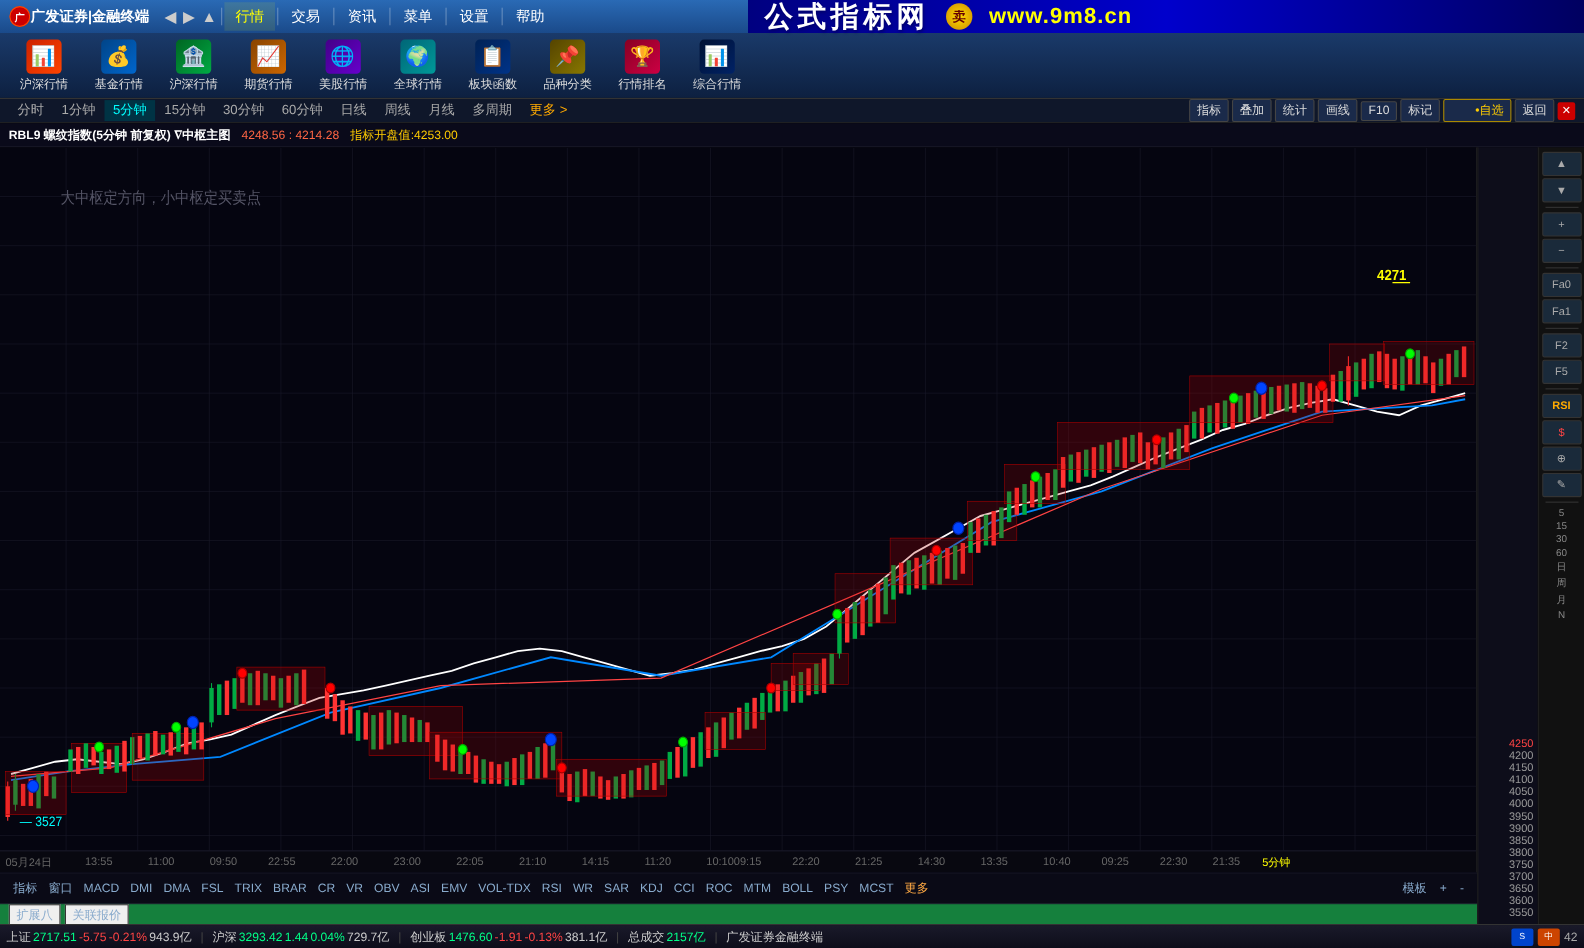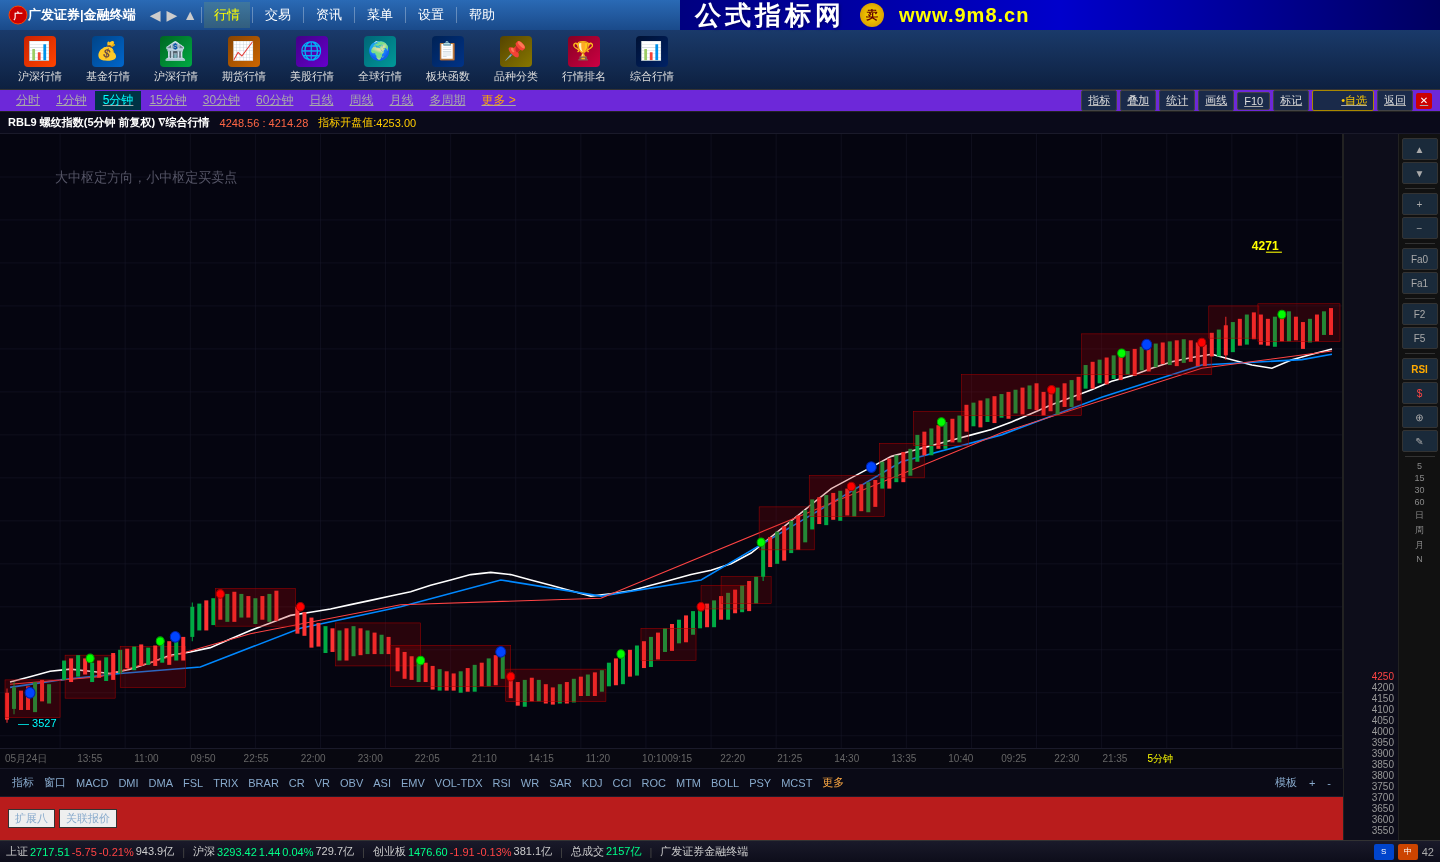--- a/index.html
+++ b/index.html
@@ -47,22 +47,22 @@
     #right-toolbar {
       margin-left: auto; display: flex; align-items: center; gap: 3px;
     }
     .right-tb-btn {
       color: #ddd; padding: 2px 6px; font-size: 11px; cursor: pointer; border: 1px solid #444;
       background: #1a2a4a; border-radius: 2px;
     }
 
     
     #timeperiod-bar {
-      width: 100%; height: 22px; background: #6d28d9; display: flex; align-items: center;
-      padding: 0 8px; border-bottom: 1px solid #222; font-size: 12px; color: #aaa; text-decoration: underline;
+      width: 100%; height: 22px; background: #0f172a; display: flex; align-items: center;
+      padding: 0 8px; border-bottom: 1px solid #222; font-size: 12px; color: #aaa;
     }
     .tp-item { padding: 1px 8px; cursor: pointer; color: #aaa; }
     .tp-active { color: #00ffff; background: #003344; }
     #more-btn { color: #ffaa00; cursor: pointer; }
 
     
     #chart-header {
       width: 100%; height: 22px; background: #0a0a1a; display: flex; align-items: center;
       padding: 0 8px; border-bottom: 1px solid #1a1a2a; font-size: 11px; color: #aaa;
     }
@@ -96,21 +96,21 @@
     #indicator-bar {
       width: 100%; height: 28px; background: #0a0a16; display: flex; align-items: center;
       padding: 0 8px; border-top: 1px solid #1a1a2a; flex-wrap: wrap; gap: 2px;
     }
     .ind-btn {
       color: #88aacc; font-size: 11px; cursor: pointer; padding: 1px 4px;
     }
 
     
     #bottom-bar {
-      width: 100%; height: 44px; background: #b91c1c; display: flex; align-items: center;
+      width: 100%; height: 19px; background: #15803d; display: flex; align-items: center;
       padding: 0 8px; border-top: 1px solid #1a1a2a; gap: 4px;
     }
     .bottom-btn { color: #88aacc; font-size: 11px; cursor: pointer; padding: 1px 6px; border: 1px solid #333; }
 
     
     #status-bar {
       width: 100%; height: 22px; background: linear-gradient(180deg, #1a1a2a 0%, #0d0d1a 100%);
       display: flex; align-items: center; padding: 0 6px; border-top: 1px solid #333;
       font-size: 11px; gap: 8px;
     }
@@ -250,21 +250,21 @@
       <button class="right-tb-btn">标记</button>
       <button class="right-tb-btn" style="color:#ffcc00;border-color:#aa8800;padding-left:28px;">•自选</button>
       <button class="right-tb-btn">返回</button>
       <div style="width:16px;height:16px;background:#cc0000;border-radius:2px;display:flex;align-items:center;justify-content:center;cursor:pointer;">
         <span style="color:#fff;font-size:10px;">✕</span>
       </div>
     </div>
   </div>
 
   <div id="chart-header">
-    <span style="color:#fff;font-weight:bold;">RBL9 螺纹指数(5分钟 前复权) ∇综合行情</span>
+    <span style="color:#fff;font-weight:bold;">RBL9 螺纹指数(5分钟 前复权) ∇中枢主图</span>
     <span style="color:#ff6644;margin-left:10px;">
       <span>4248.56</span>
       <span> : </span>
       <span>4214.28</span>
     </span>
     <span style="color:#ffcc00;margin-left:10px;">指标开盘值:</span>
     <span style="color:#ffcc00;">4253.00</span>
   </div>
 
   <div id="chart-row">

